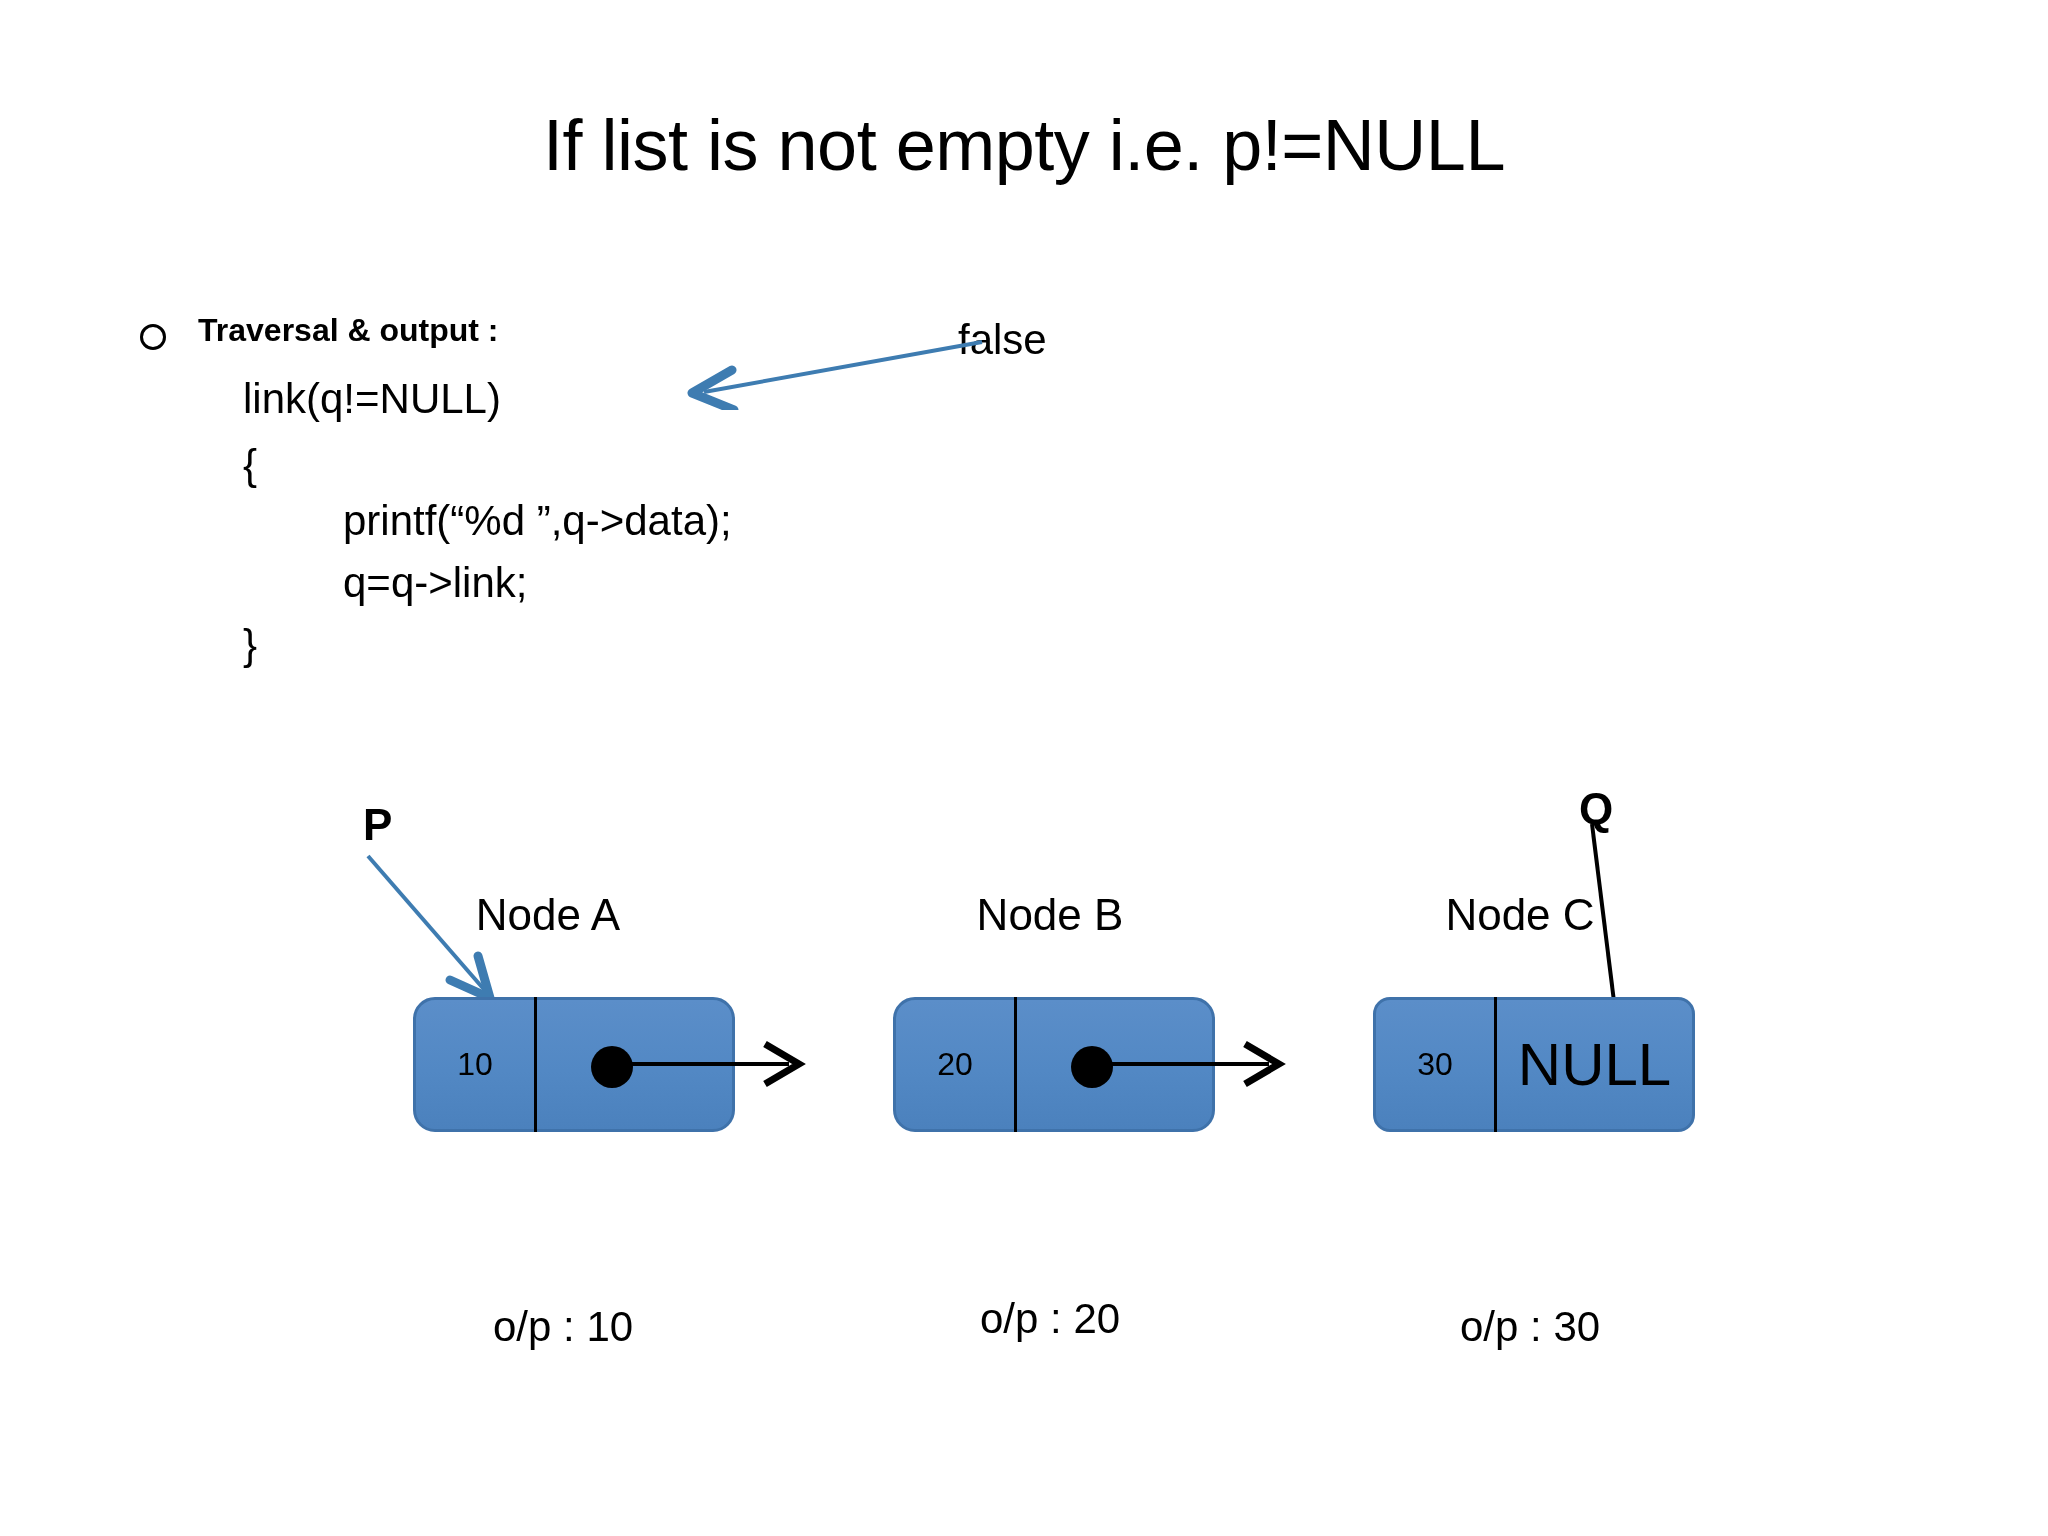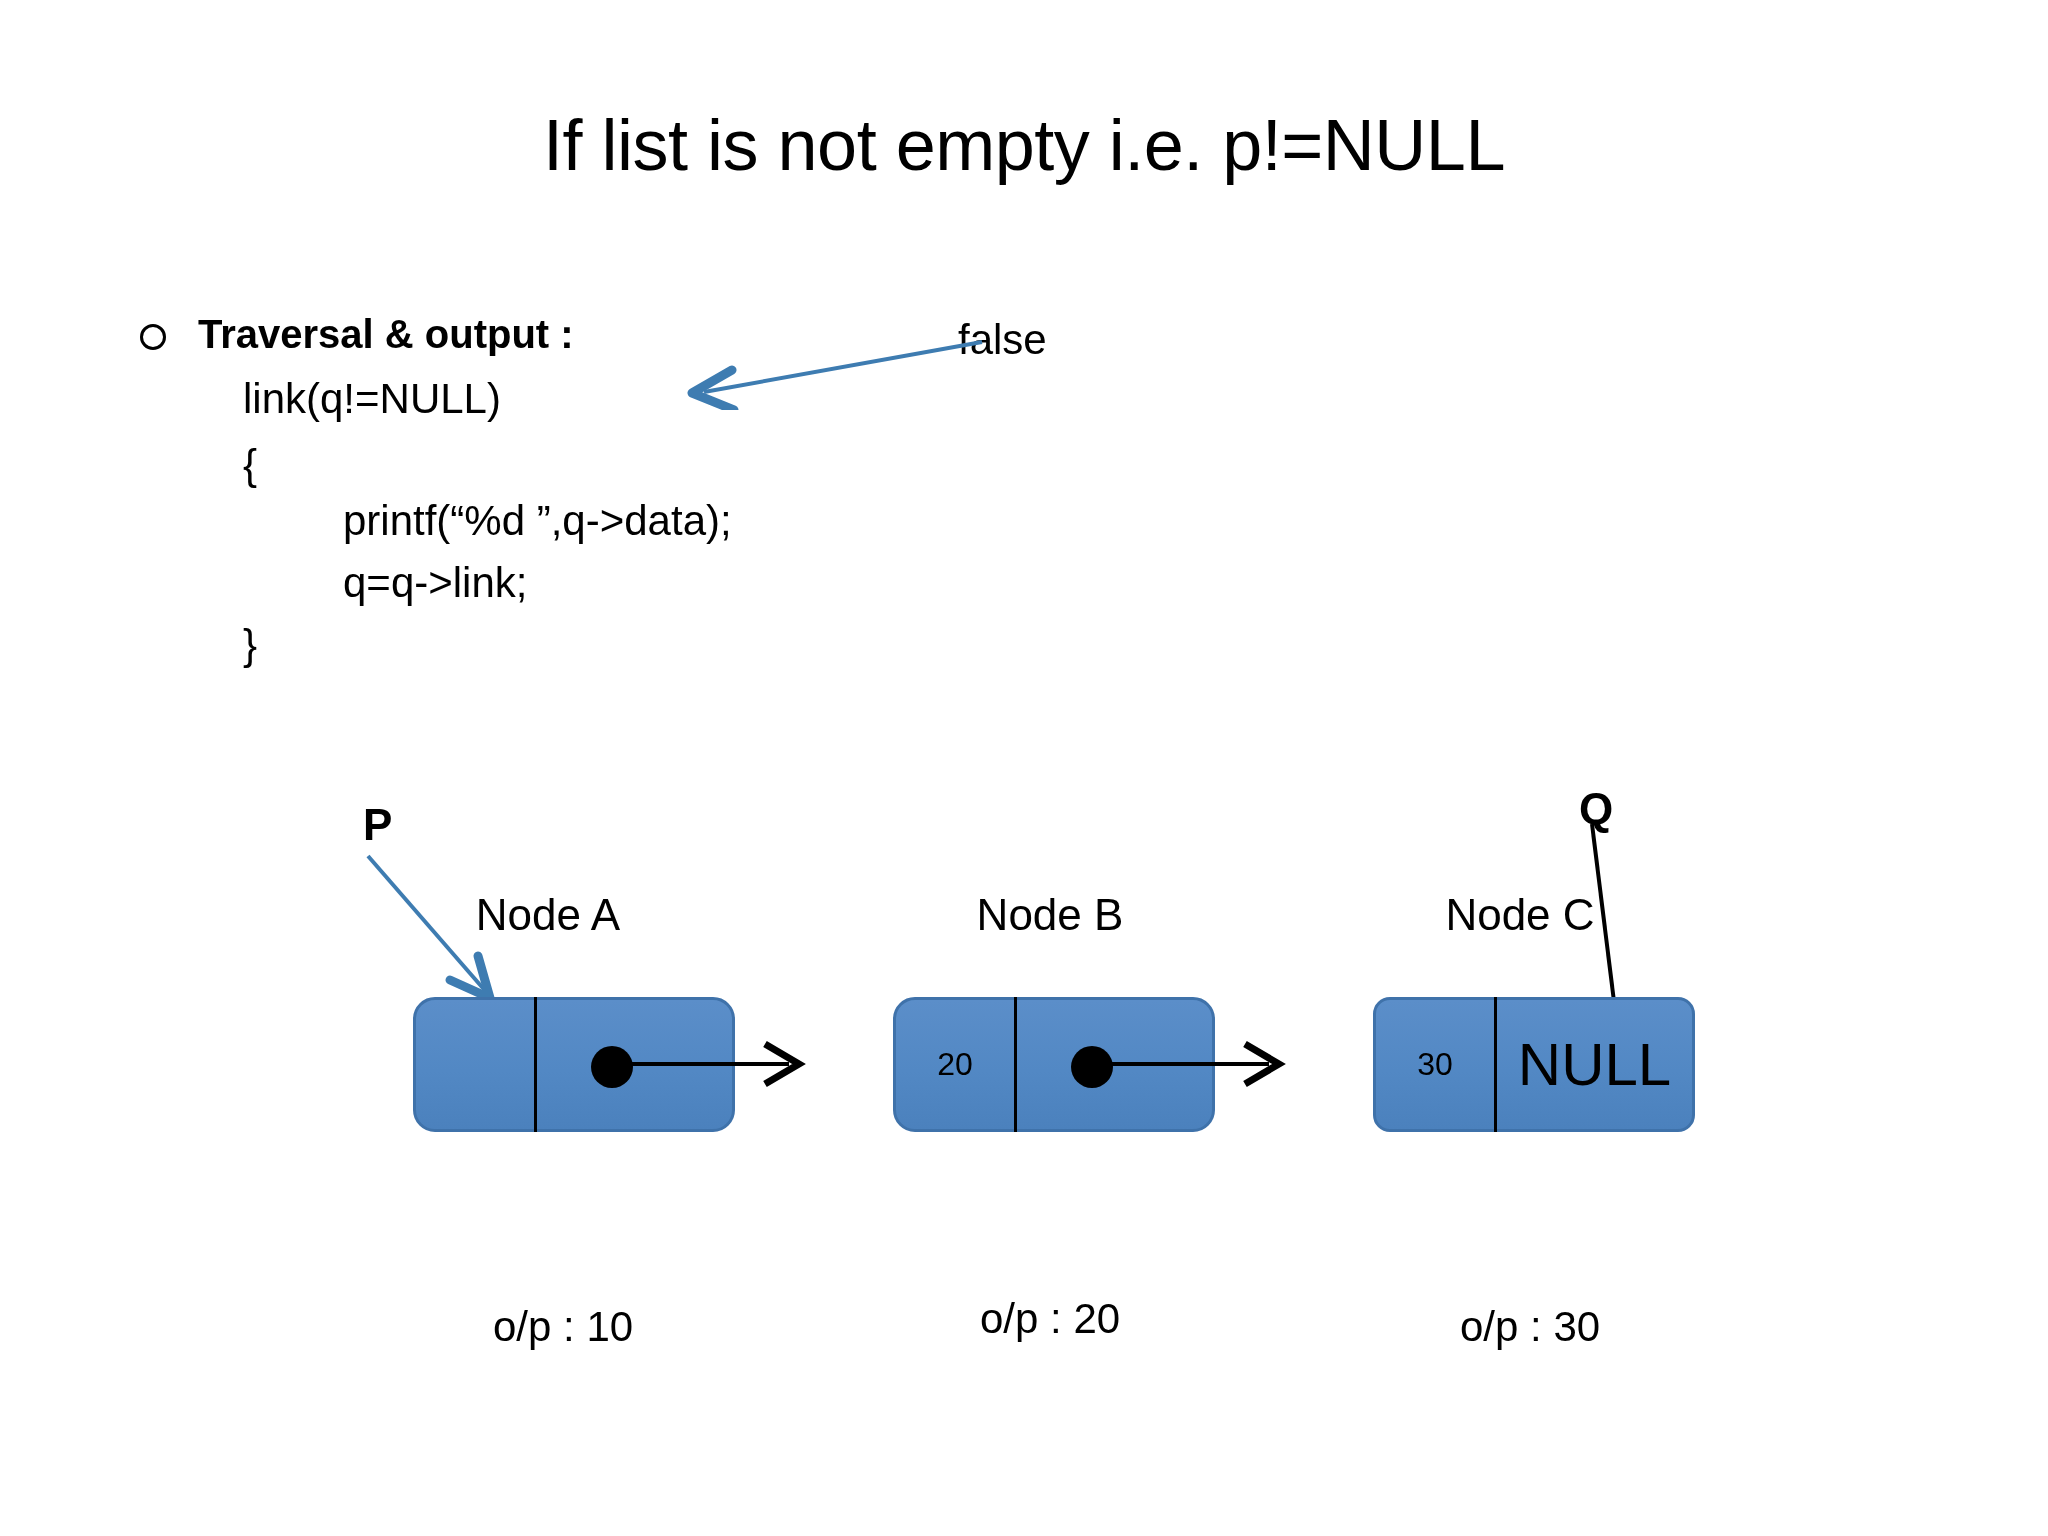--- a/index.html
+++ b/index.html
@@ -50,21 +50,21 @@
     width: 26px;
     height: 26px;
     border: 3px solid #000000;
     border-radius: 50%;
     box-sizing: border-box;
     margin-top: 12px;
     margin-right: 32px;
     flex: none;
   }
   #bullet-label {
-    font-size: 40px;
+    font-size: 32px;
     font-weight: bold;
     white-space: nowrap;
   }
 
   .code-line {
     position: absolute;
     font-size: 42px;
     font-weight: 400;
     white-space: pre;
     line-height: 1;
@@ -236,20 +236,21 @@
   <svg id="q-arrow" viewBox="0 0 110 270" xmlns="http://www.w3.org/2000/svg">
     <line x1="42" y1="6" x2="72" y2="248" stroke="#000000" stroke-width="4"></line>
     <polyline points="52,212 72,258 92,210" fill="none" stroke="#000000" stroke-width="6" stroke-linecap="round" stroke-linejoin="round"></polyline>
   </svg>
 
   <div class="node-label" id="label-a">Node A</div>
   <div class="node-label" id="label-b">Node B</div>
   <div class="node-label" id="label-c">Node C</div>
 
   <div class="node-box" id="node-a">
+    <div class="node-value">10</div>
     <div class="node-divider"></div>
     <div class="node-dot"></div>
   </div>
 
   <div class="node-box" id="node-b">
     <div class="node-value">20</div>
     <div class="node-divider"></div>
     <div class="node-dot"></div>
   </div>
 

